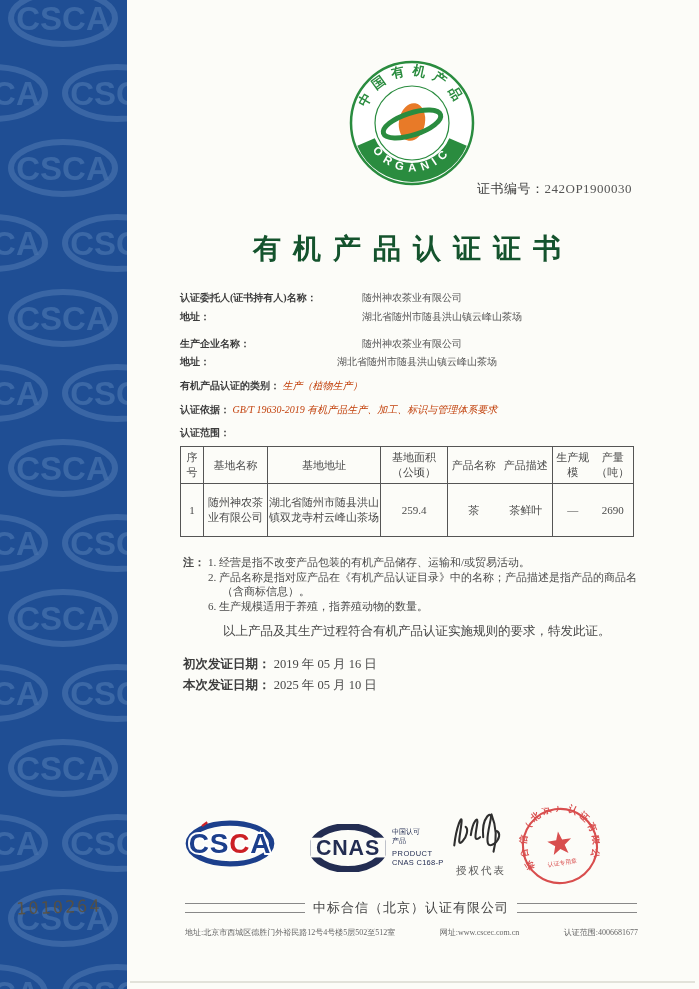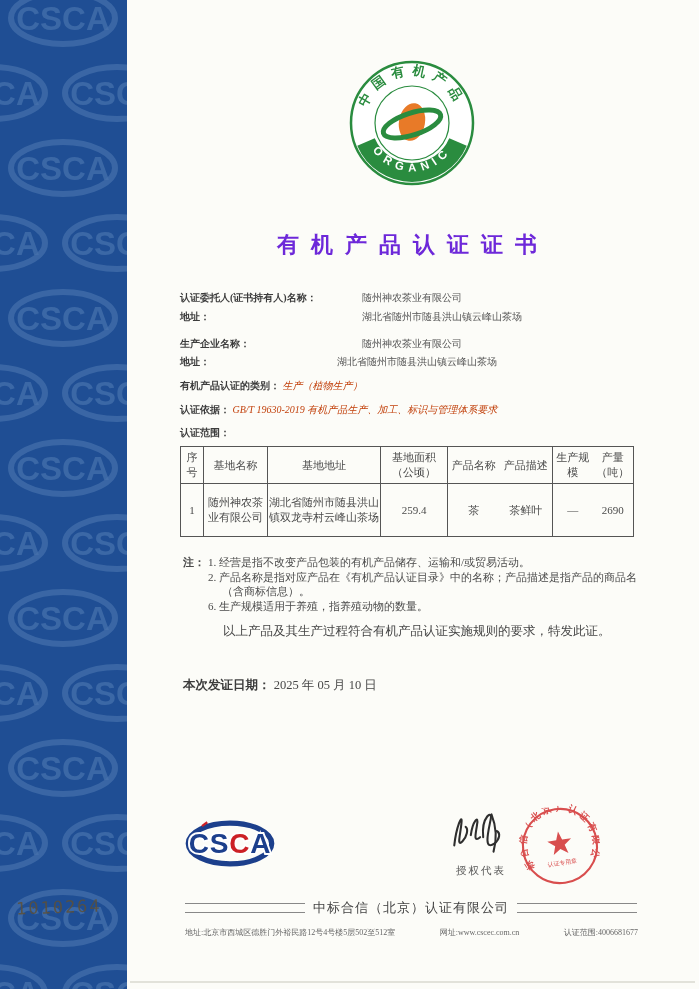--- a/index.html
+++ b/index.html
@@ -6,22 +6,22 @@
   .page{position:relative;width:699px;height:989px;background:#fcfcf8;overflow:hidden;
         font-family:"Liberation Serif","DejaVu Serif",serif;color:#454545;}
   
   .band{position:absolute;left:0;top:0;width:127px;height:989px;background:#1f4e94;overflow:hidden;}
   .wm{position:absolute;opacity:.85;}
   .serial{position:absolute;left:16px;top:897px;font-family:"DejaVu Sans Mono",monospace;
           font-size:17px;letter-spacing:2px;color:#5d5038;opacity:.85;transform:rotate(-2deg);}
   
   .org-logo{position:absolute;left:349px;top:60px;width:126px;height:126px;}
   .certno{position:absolute;left:477px;top:180px;font-size:13px;color:#555;letter-spacing:.5px;}
-  .title{position:absolute;left:127px;right:0;top:230px;text-align:center;font-size:22px;
-         font-weight:bold;letter-spacing:12px;color:#6d28d9;}
+  .title{position:absolute;left:127px;right:0;top:230px;text-align:center;font-size:28px;
+         font-weight:bold;letter-spacing:12px;color:#14532d;}
   
   .line{position:absolute;left:180px;width:460px;font-size:10px;white-space:nowrap;}
   .lbl{font-weight:bold;color:#3c3c3c;}
   .val{color:#c2410c;font-style:italic;}
   .val-abs{position:absolute;color:#555;}
   
   table.scope{position:absolute;left:180px;top:446px;width:453px;border-collapse:collapse;
               table-layout:fixed;font-size:11px;color:#4a4a4a;}
   table.scope th,table.scope td{border:1px solid #555;text-align:center;vertical-align:middle;
               padding:1px;font-weight:normal;line-height:1.35;}
@@ -158,20 +158,23 @@
     <ellipse cx="63" cy="62" rx="13" ry="19" fill="#e87a28" transform="rotate(10 63 62)"></ellipse>
     <ellipse cx="63" cy="64" rx="30" ry="11" fill="none" stroke="#2a8c3f" stroke-width="5" transform="rotate(-18 63 64)"></ellipse>
     <text font-family="Liberation Serif,serif" font-size="13" font-weight="bold" fill="#2a8c3f" letter-spacing="7">
       <textPath href="#arcTop" startOffset="50%" text-anchor="middle">中国有机产品</textPath>
     </text>
     <text font-family="Liberation Sans,sans-serif" font-size="11.5" font-weight="bold" fill="#ffffff" letter-spacing="5.5">
       <textPath href="#arcBottomText" startOffset="50%" text-anchor="middle">ORGANIC</textPath>
     </text>
   </svg>
 
+  <div class="certno">
+    <span class="lbl" style="font-weight:normal">证书编号：</span><span>242OP1900030</span>
+  </div>
 
   <div class="title">有机产品认证证书</div>
 
   <div class="line" style="top:291px">
     <span class="lbl">认证委托人(证书持有人)名称：</span>
     <span class="val-abs" style="left:182px">随州神农茶业有限公司</span>
   </div>
   <div class="line" style="top:310px">
     <span class="lbl">地址：</span>
     <span class="val-abs" style="left:182px">湖北省随州市随县洪山镇云峰山茶场</span>
@@ -235,33 +238,50 @@
     <div class="note-first">
       <span class="note-prefix">注：</span>
       <span>1. 经营是指不改变产品包装的有机产品储存、运输和/或贸易活动。</span>
     </div>
     <div class="note-item">2. 产品名称是指对应产品在《有机产品认证目录》中的名称；产品描述是指产品的商品名（含商标信息）。</div>
     <div class="note-item">6. 生产规模适用于养殖，指养殖动物的数量。</div>
   </div>
 
   <div class="statement">以上产品及其生产过程符合有机产品认证实施规则的要求，特发此证。</div>
 
+  <div class="date-line" style="top:656px">
+    <span class="lbl">初次发证日期：</span>
+    <span>2019 年 05 月 16 日</span>
+  </div>
   <div class="date-line" style="top:677px">
     <span class="lbl">本次发证日期：</span>
     <span>2025 年 05 月 10 日</span>
   </div>
 
   <svg class="csca-logo" viewBox="0 0 120 62" width="92" height="47">
     <ellipse cx="60" cy="31" rx="55" ry="27" fill="none" stroke="#1c3f8c" stroke-width="7"></ellipse>
     <line x1="23" y1="8" x2="30" y2="3" stroke="#cc2026" stroke-width="3"></line>
     <text x="60" y="44" text-anchor="middle" font-family="Liberation Sans,sans-serif" font-size="37" font-weight="bold" letter-spacing="1" paint-order="stroke" stroke="#ffffff" stroke-width="5">
       <tspan fill="#1c3f8c">C</tspan><tspan fill="#1c3f8c">S</tspan><tspan fill="#cc2026">C</tspan><tspan fill="#1c3f8c">A</tspan>
     </text>
   </svg>
 
+  <div class="cnas">
+    <svg viewBox="0 0 88 56" width="76" height="48">
+      <ellipse cx="44" cy="28" rx="42" ry="25" fill="none" stroke="#232d52" stroke-width="8"></ellipse>
+      <rect x="0" y="16" width="88" height="23" fill="#fcfcf8"></rect>
+      <text x="44" y="36" text-anchor="middle" font-family="Liberation Sans,sans-serif" font-size="25" font-weight="bold" fill="#232d52" letter-spacing="1">CNAS</text>
+    </svg>
+    <div class="cnas-side">
+      <div class="s1">中国认可</div>
+      <div class="s2">产品</div>
+      <div class="s3">PRODUCT</div>
+      <div class="s4">CNAS C168-P</div>
+    </div>
+  </div>
 
   <svg class="signature" viewBox="0 0 60 50" width="62" height="52">
     <g fill="none" stroke="#2e2e2e" stroke-width="2" stroke-linecap="round">
       <path d="M8,38 C10,20 16,6 15,16 C14,28 10,40 16,34 C20,30 22,22 19,20"></path>
       <path d="M24,28 C26,14 32,8 30,18 C29,26 26,36 33,30"></path>
       <path d="M36,30 C34,10 46,2 43,14 C41,24 36,44 47,36 C52,32 53,26 49,24"></path>
       <path d="M44,8 C48,18 50,30 46,44"></path>
     </g>
   </svg>
   <div class="sig-label">授权代表</div>

